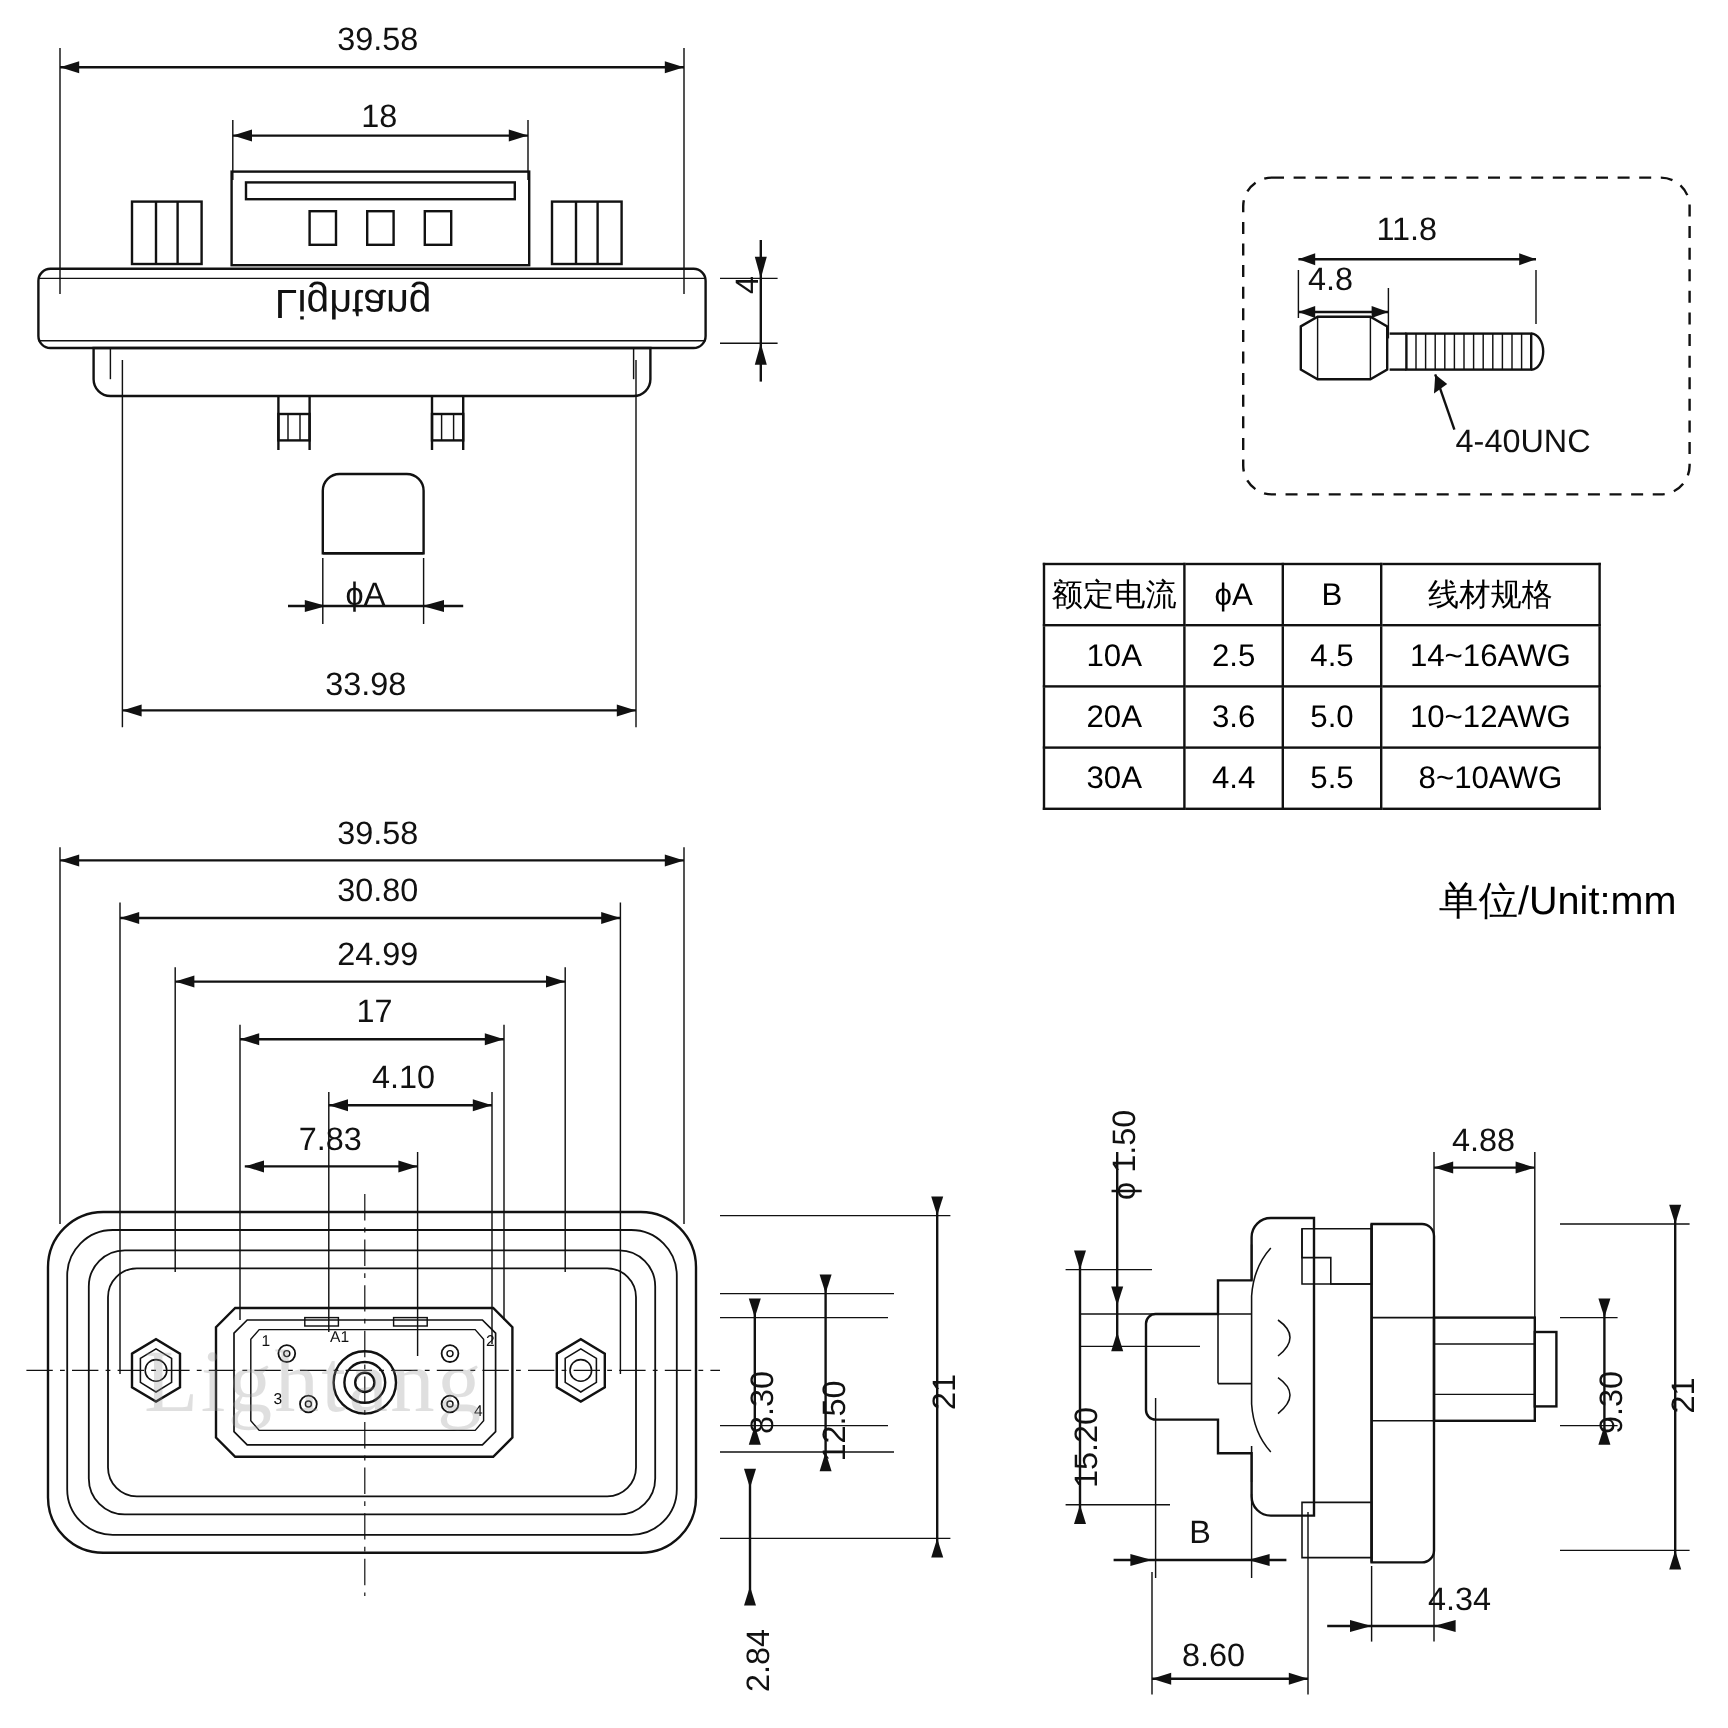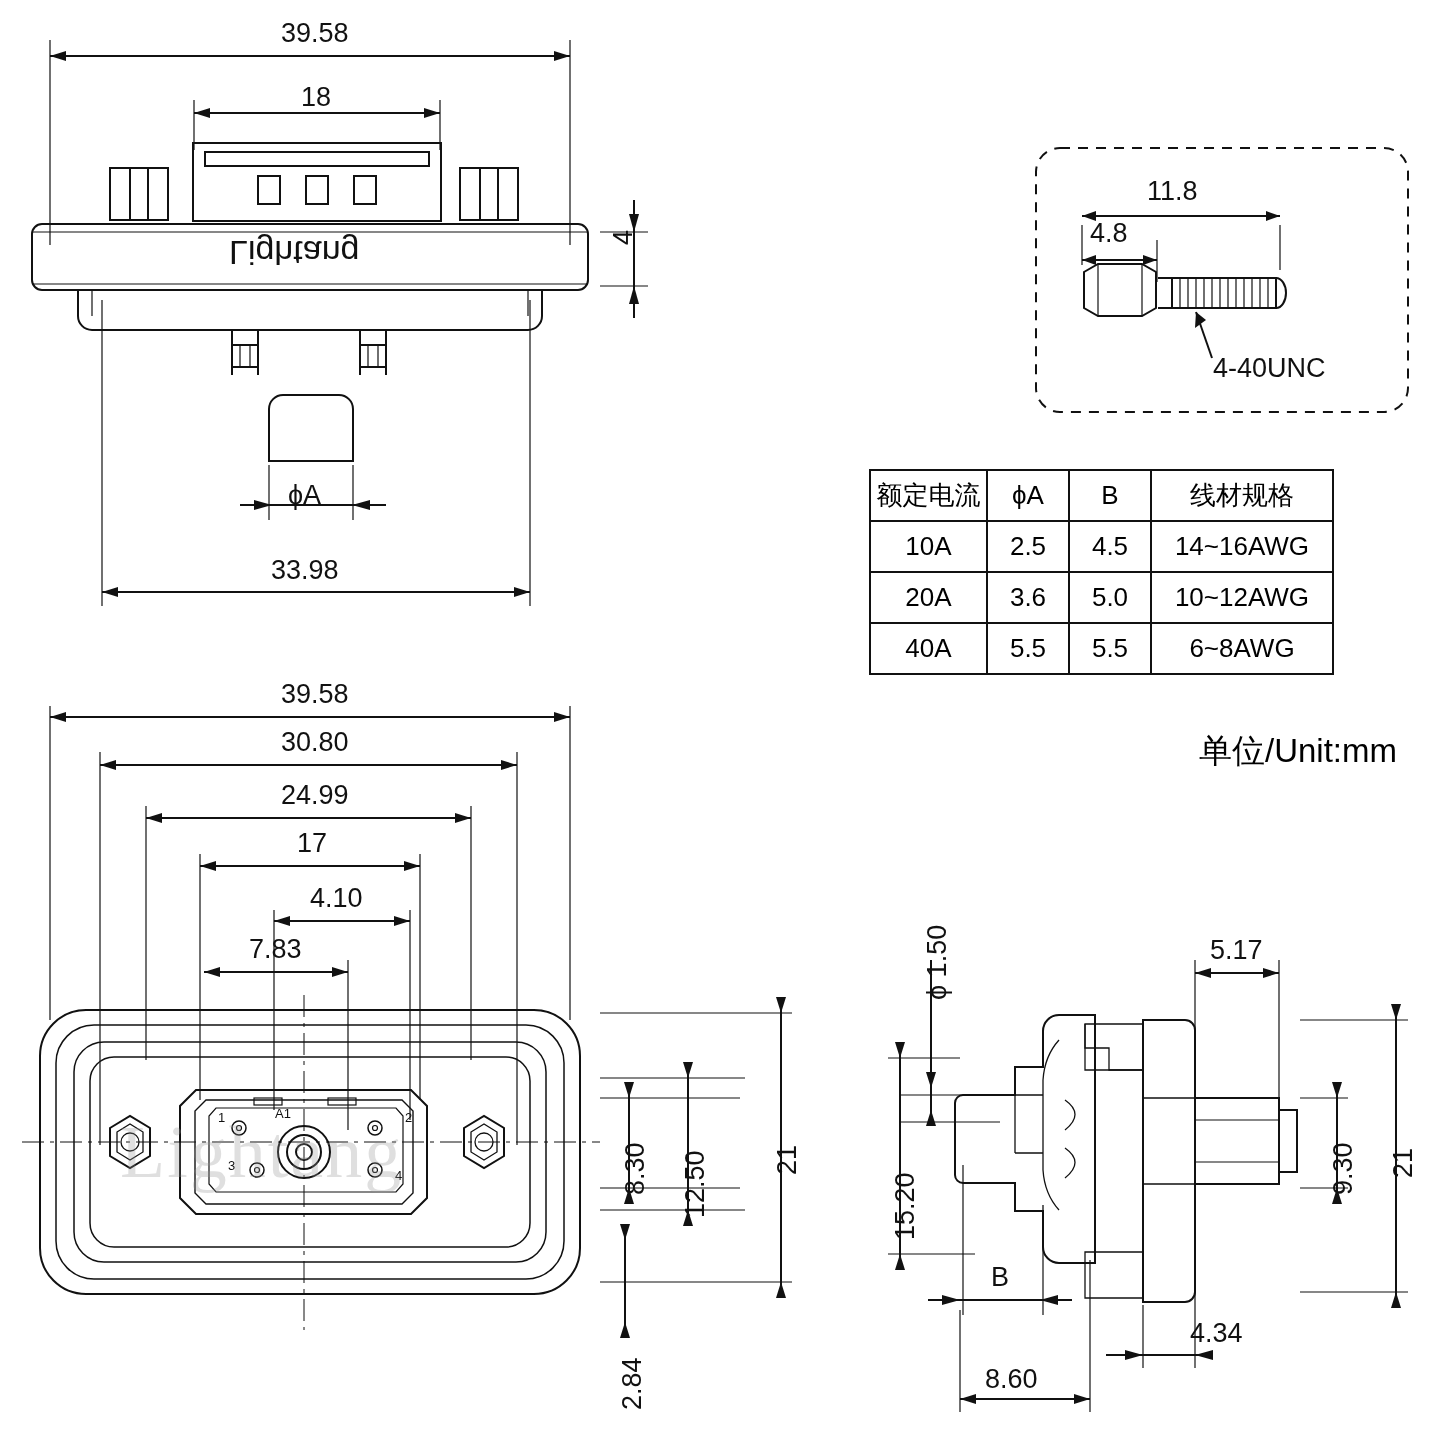--- a/index.html
+++ b/index.html
@@ -304,21 +304,21 @@
 <div class="pin" style="left:218px;top:1110px;">1</div>
 <div class="pin" style="left:405px;top:1110px;">2</div>
 <div class="pin" style="left:228px;top:1158px;">3</div>
 <div class="pin" style="left:395px;top:1168px;">4</div>
 <div class="pin" style="left:275px;top:1106px;">A1</div>
 
 <div class="lbl dim" style="left:922px;top:1000px;transform:rotate(-90deg);transform-origin:left top;">ϕ 1.50</div>
 <div class="lbl dim" style="left:890px;top:1240px;transform:rotate(-90deg);transform-origin:left top;">15.20</div>
 <div class="lbl dim" style="left:991px;top:1262px;">B</div>
 <div class="lbl dim" style="left:985px;top:1364px;">8.60</div>
-<div class="lbl dim" style="left:1210px;top:935px;">5.17</div>
+<div class="lbl dim" style="left:1210px;top:935px;">4.88</div>
 <div class="lbl dim" style="left:1328px;top:1195px;transform:rotate(-90deg);transform-origin:left top;">9.30</div>
 <div class="lbl dim" style="left:1388px;top:1178px;transform:rotate(-90deg);transform-origin:left top;">21</div>
 <div class="lbl dim" style="left:1190px;top:1318px;">4.34</div>
 
 <div class="wm" style="left:120px;top:1110px;">Lightang</div>
 
 <table class="spec-table">
   <thead>
     <tr>
       <th class="c1">额定电流</th>
@@ -334,23 +334,23 @@
       <td>4.5</td>
       <td>14~16AWG</td>
     </tr>
     <tr>
       <td>20A</td>
       <td>3.6</td>
       <td>5.0</td>
       <td>10~12AWG</td>
     </tr>
     <tr>
-      <td>40A</td>
+      <td>30A</td>
+      <td>4.4</td>
       <td>5.5</td>
-      <td>5.5</td>
-      <td>6~8AWG</td>
+      <td>8~10AWG</td>
     </tr>
   </tbody>
 </table>
 
 <div class="unit-note">单位/Unit:mm</div>
 
 </div>
 
 </body></html>

